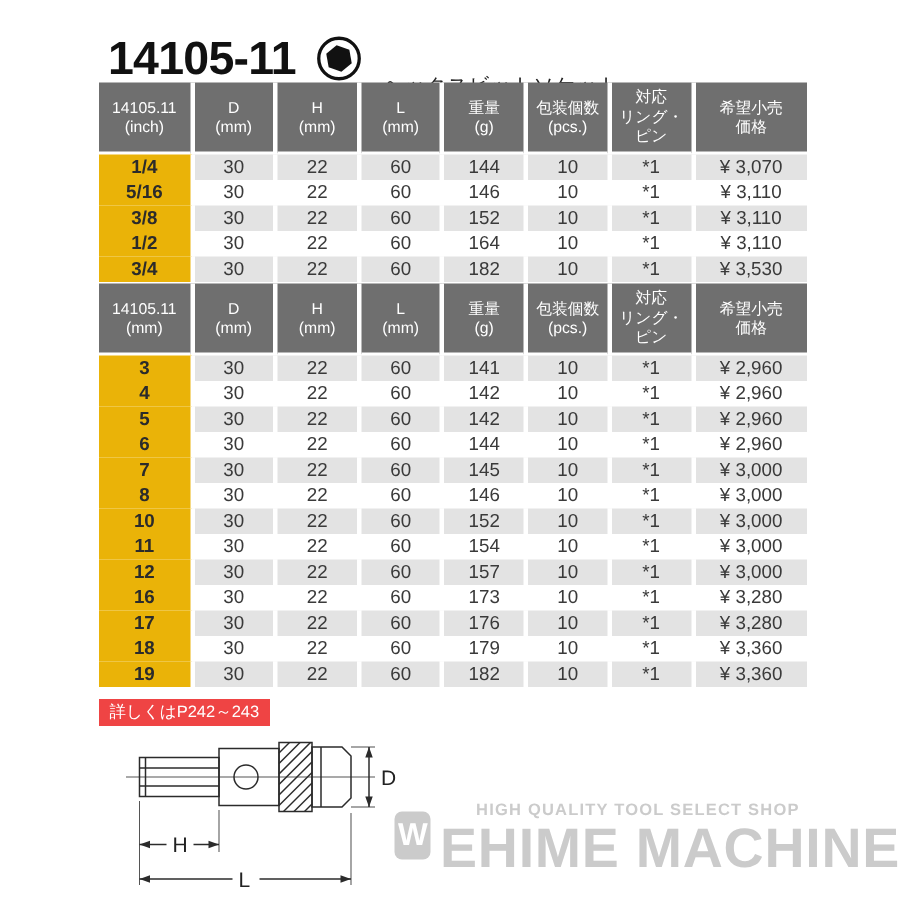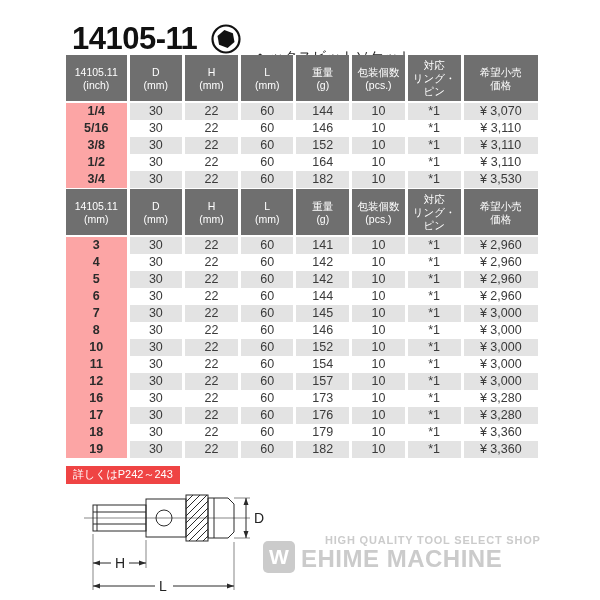--- a/index.html
+++ b/index.html
@@ -19,21 +19,21 @@
   .t2 { top:189px; }
   table.spec-table { border-collapse:collapse; table-layout:fixed; width:472px; }
   .spec-table col.c0 { width:62px; }
   .spec-table col.c7 { width:76px; }
   .spec-table th { background:#6f6f6f; color:#fff; font-size:10.5px; font-weight:normal;
                    line-height:13px; padding:4px 0 3px; border-left:3px solid #fff;
                    border-bottom:2px solid #fff; text-align:center; }
   .spec-table th:first-child { border-left:none; }
   .spec-table td { text-align:center; font-size:12.5px; height:17px; line-height:17px;
                    padding:0; border-left:3px solid #fff; color:#3a3a3a; }
-  .spec-table td:first-child { background:#fca5a5; font-weight:bold; border-left:none; color:#2b2b2b; }
+  .spec-table td:first-child { background:#eab308; font-weight:bold; border-left:none; color:#2b2b2b; }
   .spec-table tbody tr:nth-child(odd) td:not(:first-child) { background:#e3e3e3; }
 
   
   .footnote { position:absolute; left:66px; top:466px; display:flex; align-items:center; gap:11px; }
   .footnote-text { font-size:11px; color:#222; }
   .detail-badge { background:#ef4444; color:#fff; font-size:11px; padding:1px 7px 2px; }
 
   
   .diagram { position:absolute; left:38px; top:490px; }
   .diagram line, .diagram rect, .diagram circle, .diagram polygon, .diagram polyline
@@ -41,21 +41,21 @@
   .diagram .thin { stroke-width:0.7; stroke:#555; }
   .diagram .arrow { fill:#2b2b2b; stroke:none; }
   .diagram text { fill:#222; font-size:14px; font-family:"Liberation Sans",sans-serif; stroke:none; }
 
   
   .watermark { position:absolute; left:263px; top:534px; width:337px; display:flex; align-items:flex-start; }
   .wm-logo { width:32px; height:32px; margin-top:7px; margin-right:6px; background:#cbcbcb;
              border-radius:5px; display:flex; align-items:center; justify-content:center;
              color:#fff; font-weight:bold; font-size:21px; }
   .wm-tagline { font-size:11px; font-weight:bold; color:#cbcbcb; letter-spacing:0.8px; white-space:nowrap;padding-left:24px; }
-  .wm-brand { font-size:24px; font-weight:bold; color:#cbcbcb; letter-spacing:0.5px; line-height:1;
+  .wm-brand { font-size:37px; font-weight:bold; color:#cbcbcb; letter-spacing:0.5px; line-height:1;
               margin-top:1px; white-space:nowrap; }
 </style>
 </head>
 <body>
 
 <div class="page">
 
   <div class="title-row">
     <span class="model">14105-11</span>
     <svg class="hexicon" width="32" height="32" viewBox="0 0 32 32">

